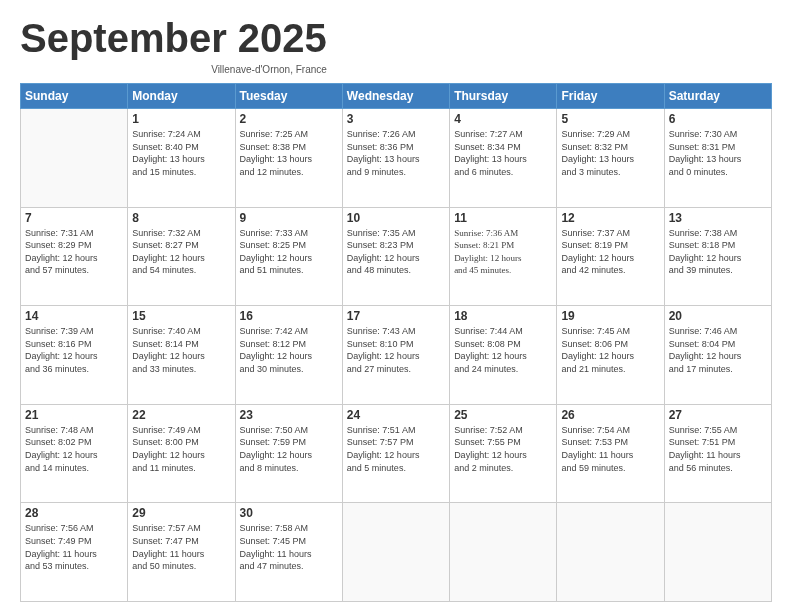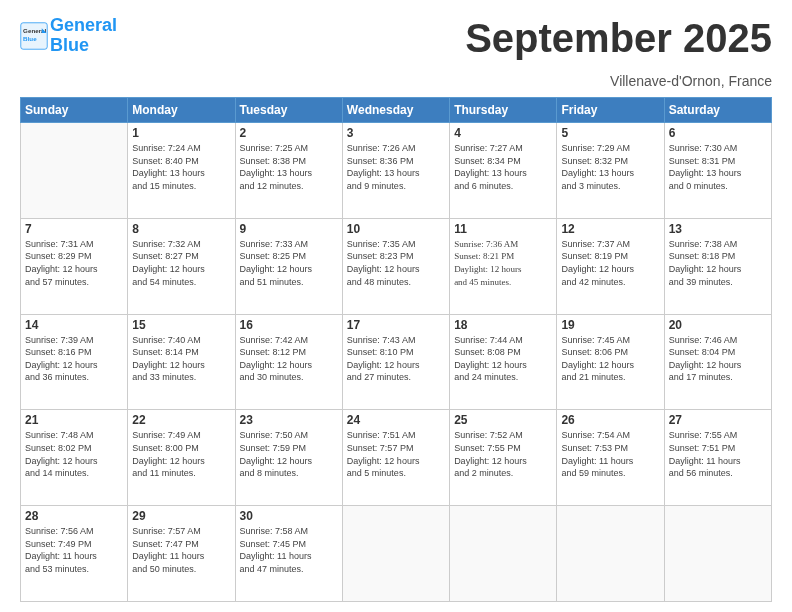--- a/index.html
+++ b/index.html
@@ -44,23 +44,23 @@
     .title-block {
       text-align: right;
     }
     .month-title {
       font-size: 40px;
       font-weight: bold;
       color: #333;
       line-height: 1.1;
     }
     .location {
-      font-size: 14px;
+      font-size: 10px;
       color: #555;
-      margin-top: 13px;
+      margin-top: 4px;
     }
     .calendar {
       flex: 1;
       border: 1px solid #ccc;
       border-collapse: collapse;
       width: 100%;
       table-layout: fixed;
     }
     .calendar th {
       background-color: #3d7ebf;
@@ -96,34 +96,20 @@
     table {
       width: 100%;
       border-collapse: collapse;
     }
   </style>
 </head>
 <body>
 
 <div class="page">
   <div class="header">
-    <div class="logo">
-      <svg class="logo-icon" viewBox="0 0 36 36">
-        <rect x="1" y="1" width="34" height="34" rx="3" fill="#e8f4fd" stroke="#2196F3" stroke-width="1"></rect>
-        <text x="4" y="14" font-size="8" font-weight="bold" fill="#333" font-family="Arial">General</text>
-        <text x="4" y="24" font-size="8" font-weight="bold" fill="#2196F3" font-family="Arial">Blue</text>
-        <polygon points="28,8 34,14 28,14" fill="#2196F3"></polygon>
-      </svg>
-      <div>
-        <div class="logo-text">
-          <span>General</span><br>
-          <span style="color:#2196F3;">Blue</span>
-        </div>
-      </div>
-    </div>
     <div class="title-block">
       <div class="month-title">September 2025</div>
       <div class="location">Villenave-d'Ornon, France</div>
     </div>
   </div>
 
   <table class="calendar">
     <thead>
       <tr>
         <th>Sunday</th>

